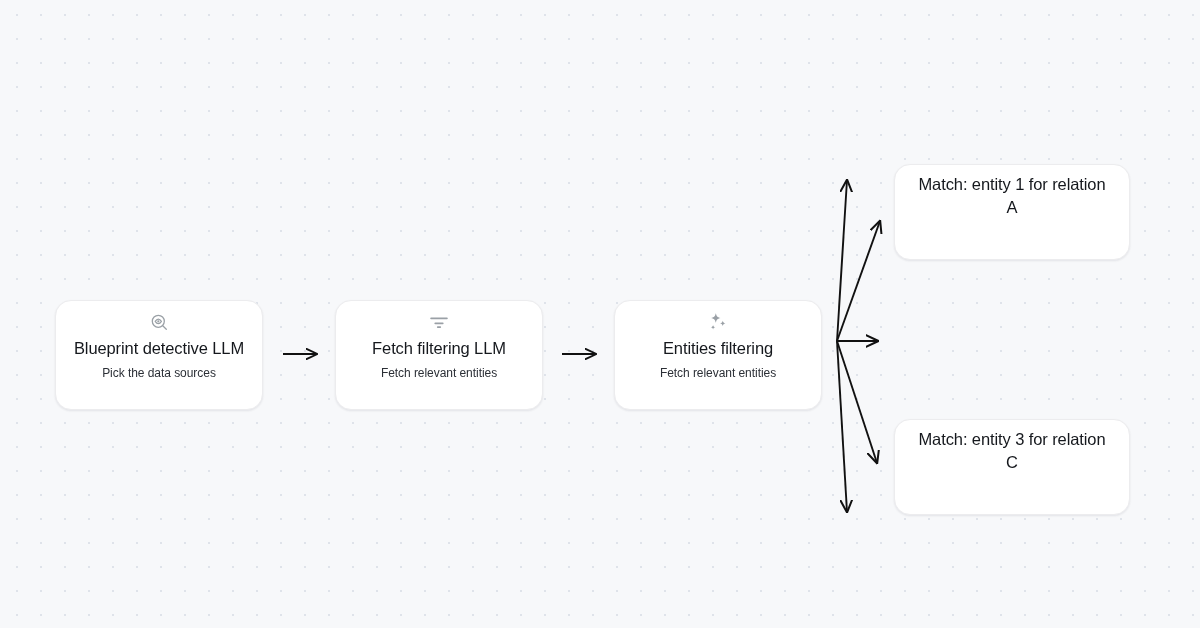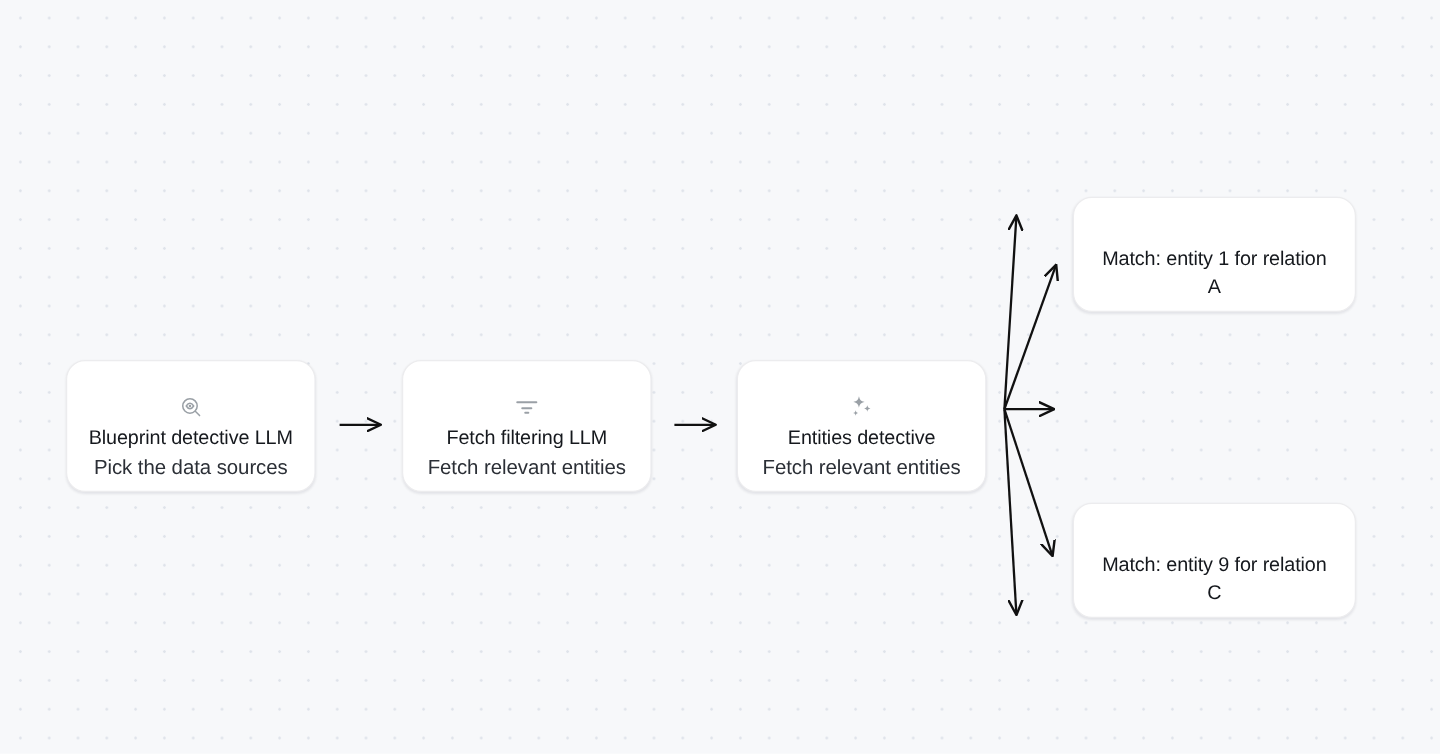--- a/index.html
+++ b/index.html
@@ -27,21 +27,21 @@
   .card {
     position: absolute;
     background: #ffffff;
     border: 1px solid #ececee;
     border-radius: 16px;
     box-shadow: 0 1px 2px rgba(16,24,40,0.05), 0 1px 3px rgba(16,24,40,0.04);
     box-sizing: border-box;
     display: flex;
     flex-direction: column;
     align-items: center;
-    justify-content: flex-end;
+    justify-content: flex-start;
     text-align: center;
   }
 
   .stage-card {
     width: 208px;
     height: 110px;
     padding: 10px 12px 12px;
   }
 
   .stage-icon {
@@ -57,21 +57,21 @@
   .stage-title {
     font-size: 16.5px;
     line-height: 21px;
     color: #15181d;
     letter-spacing: -0.1px;
     max-width: 175px;
   }
 
   .stage-sub {
     margin-top: 7px;
-    font-size: 17px;
+    font-size: 12px;
     line-height: 14px;
     color: #2b2f36;
     letter-spacing: -0.05px;
   }
 
   .match-card {
     width: 236px;
     height: 96px;
     padding: 8px 18px;
   }
@@ -156,26 +156,26 @@
   </div>
 
   <div class="card stage-card" id="card-matchmaker">
     <span class="stage-icon">
       <svg width="22" height="21" viewBox="0 0 24 23" fill="#9aa0a6">
         <path d="M9.6 1.4c.9 3.6 1.6 4.3 5.2 5.2-3.6.9-4.3 1.6-5.2 5.2-.9-3.6-1.6-4.3-5.2-5.2 3.6-.9 4.3-1.6 5.2-5.2z"></path>
         <path d="M17.2 9.6c.5 2 .9 2.4 2.9 2.9-2 .5-2.4.9-2.9 2.9-.5-2-.9-2.4-2.9-2.9 2-.5 2.4-.9 2.9-2.9z"></path>
         <path d="M6.6 14.2c.4 1.7.8 2.1 2.5 2.5-1.7.4-2.1.8-2.5 2.5-.4-1.7-.8-2.1-2.5-2.5 1.7-.4 2.1-.8 2.5-2.5z"></path>
       </svg>
     </span>
-    <div class="stage-title">Entities detective</div>
+    <div class="stage-title">Entities filtering</div>
     <div class="stage-sub">Fetch relevant entities</div>
   </div>
 
   <div class="card match-card" id="card-match-1">
     <div class="match-title">Match: entity 1 for relation A</div>
   </div>
 
 
   <div class="card match-card" id="card-match-3">
-    <div class="match-title">Match: entity 9 for relation C</div>
+    <div class="match-title">Match: entity 3 for relation C</div>
   </div>
 
 </div>
 
 </body></html>

